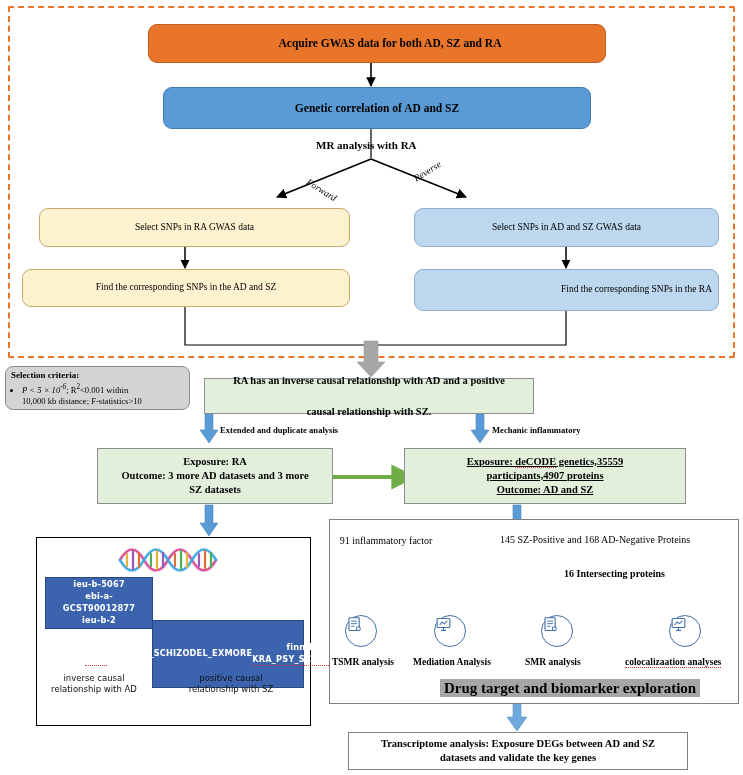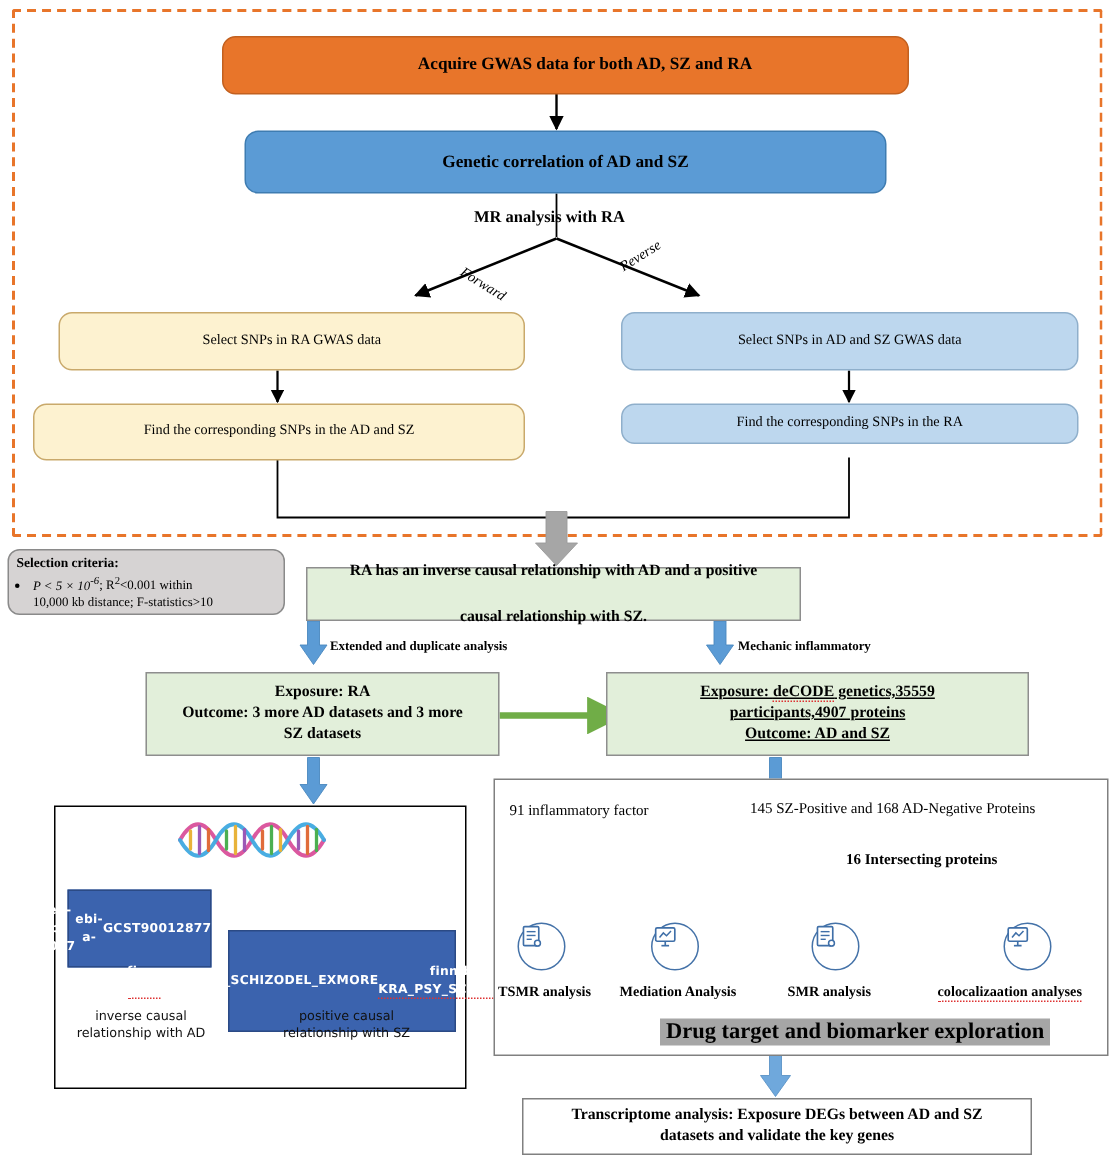--- a/index.html
+++ b/index.html
@@ -203,21 +203,21 @@
   <div class="abs fbox box-cream" style="left:39px;top:208px;width:311px;height:39px;">
     <span>Select SNPs in RA GWAS data</span>
   </div>
   <div class="abs fbox box-cream" style="left:22px;top:269px;width:328px;height:38px;">
     <span>Find the corresponding SNPs in the AD and SZ</span>
   </div>
 
   <div class="abs fbox box-lblue" style="left:414px;top:208px;width:305px;height:39px;">
     <span>Select SNPs in  AD and SZ GWAS data</span>
   </div>
-  <div class="abs fbox box-lblue" style="left:414px;top:269px;width:305px;height:27px;">
+  <div class="abs fbox box-lblue" style="left:414px;top:269px;width:305px;height:42px;justify-content:flex-end;">
     <span>Find the corresponding SNPs in the RA</span>
   </div>
 
   <div class="abs box-gray-criteria" style="left:5px;top:366px;width:185px;height:44px;">
     <span class="crit-title">Selection criteria:</span>
     <ul class="crit-list">
       <li>
         <i><span>P &lt; 5 × 10</span><sup>-6</sup></i><span>; R</span><sup>2</sup><span>&lt;0.001 within</span><br>
         <span>10,000 kb distance; F-statistics&gt;10</span>
       </li>
@@ -262,21 +262,21 @@
         <line x1="57" y1="9" x2="57" y2="21" stroke="#E06C3B"></line>
         <line x1="63" y1="6" x2="63" y2="24" stroke="#4CAF50"></line>
         <line x1="69" y1="8" x2="69" y2="22" stroke="#E8B33A"></line>
         <line x1="81" y1="9" x2="81" y2="21" stroke="#9B59B6"></line>
         <line x1="87" y1="6" x2="87" y2="24" stroke="#E06C3B"></line>
         <line x1="93" y1="8" x2="93" y2="22" stroke="#4CAF50"></line>
       </g>
     </svg>
   </div>
 
-  <div class="abs box-navy" style="left:45px;top:593px;width:96px;height:52px;flex-direction:row;">
+  <div class="abs box-navy" style="left:45px;top:577px;width:108px;height:52px;flex-direction:column;">
     <span>ieu-b-5067</span>
     <span>ebi-a-</span>
     <span>GCST90012877</span>
     <span>ieu-b-2</span>
   </div>
 
   <div class="abs box-navy" style="left:152px;top:620px;width:152px;height:68px;flex-direction:row;">
     <span class="underline-red">finn-b-</span>
     <span>KRA_PSY_SCHIZODEL_EXMORE</span>
     <span class="underline-red">finn-b-KRA_PSY_SCHIZODEL</span>

